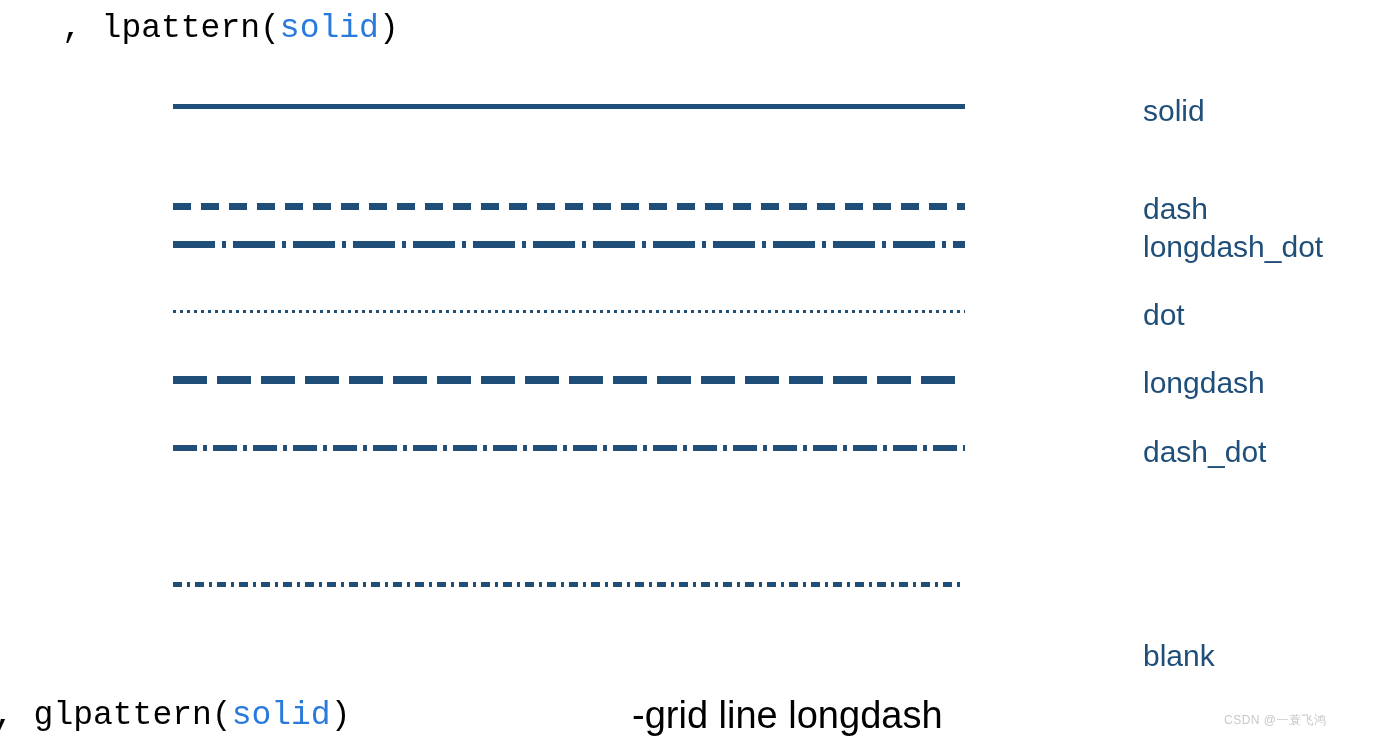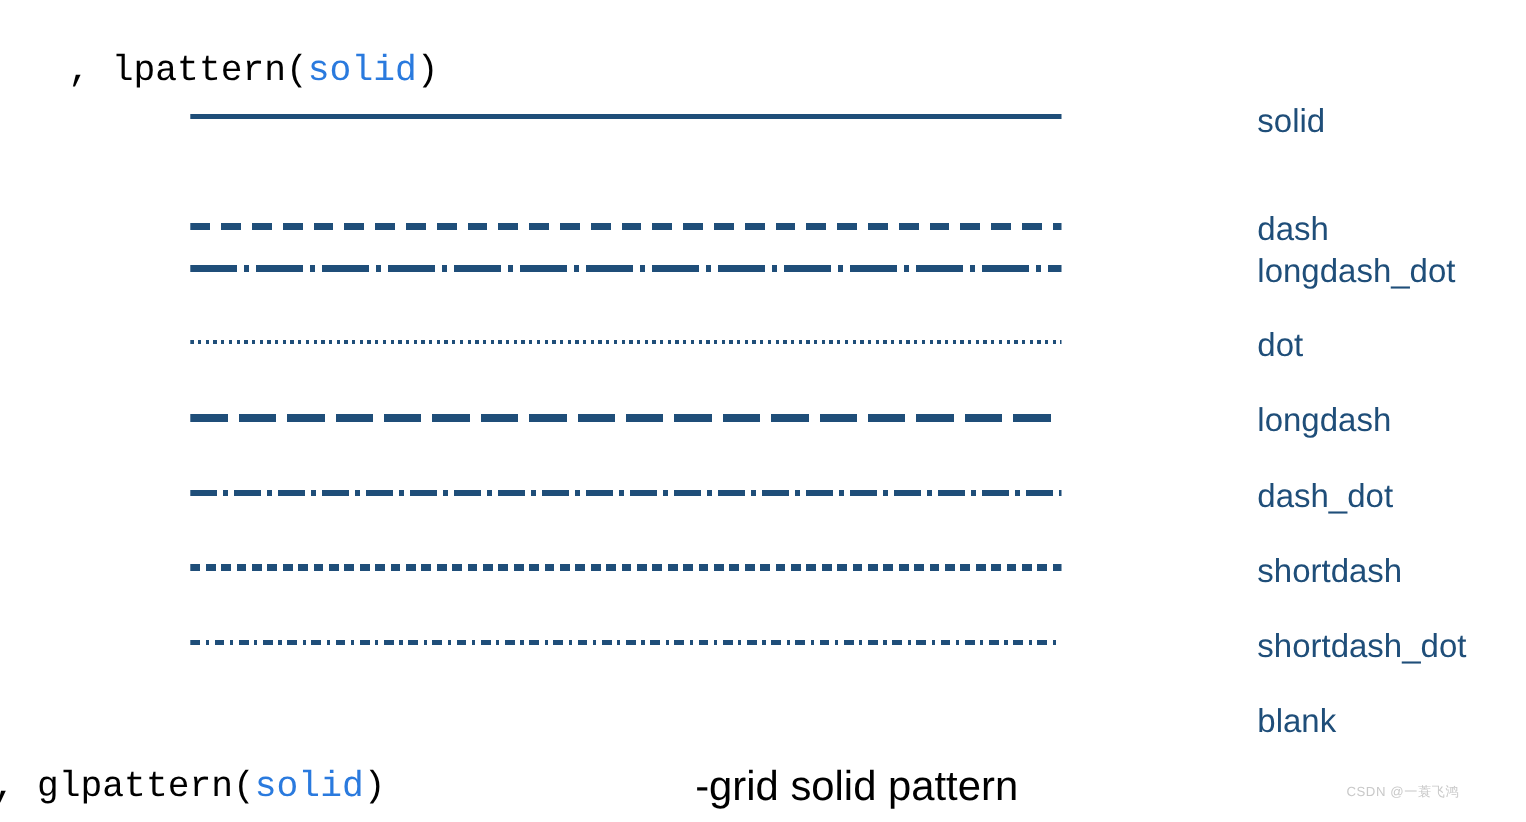--- a/index.html
+++ b/index.html
@@ -24,21 +24,20 @@
     color: #000000;
     white-space: pre;
     letter-spacing: 0px;
   }
   .code-line .arg {
     color: #2a7ade;
   }
   #top-code {
     left: 62px;
     top: 10px;
-    margin-top: 36px;
   }
   #bottom-code {
     left: -6px;
     top: 697px;
   }
 
   
   #caption {
     position: absolute;
     left: 632px;
@@ -145,38 +144,29 @@
     </div>
     <div class="pattern-row" style="top: 0px;">
       <div class="line-cell" style="top: 414px;">
         <svg width="792" height="68" shape-rendering="crispEdges">
           <line x1="0" x2="792" y1="34" y2="34" stroke="#1f4e79" stroke-width="6" stroke-dasharray="24 6 4 6"></line>
         </svg>
       </div>
       <div class="row-label" style="top: 437px;">dash_dot</div>
     </div>
     <div class="pattern-row" style="top: 0px;">
-      <div class="line-cell" style="top: 482px;">
-        <svg width="792" height="68" shape-rendering="crispEdges">
-          <line x1="0" x2="792" y1="34" y2="34" stroke="#1f4e79" stroke-width="6" stroke-dasharray="9 5"></line>
-        </svg>
-      </div>
-      <div class="row-label" style="top: 505px;">shortdash</div>
-    </div>
-    <div class="pattern-row" style="top: 0px;">
       <div class="line-cell" style="top: 550px;">
         <svg width="792" height="68" shape-rendering="crispEdges">
           <line x1="0" x2="792" y1="34" y2="34" stroke="#1f4e79" stroke-width="5" stroke-dasharray="9 5 3 5"></line>
         </svg>
       </div>
-      <div class="row-label" style="top: 573px;">shortdash_dot</div>
     </div>
     <div class="pattern-row" style="top: 0px; text-align: center;">
       <div class="line-cell" style="top: 618px;"></div>
       <div class="row-label" style="top: 641px;">blank</div>
     </div>
   </div>
 
 <div id="bottom-code" class="code-line"><span>, glpattern(</span><span class="arg">solid</span><span>)</span></div>
 
-<div id="caption">-grid solid pattern</div>
+<div id="caption">-grid line longdash</div>
 
 <div id="watermark">CSDN @一蓑飞鸿</div>
 
 </body></html>

